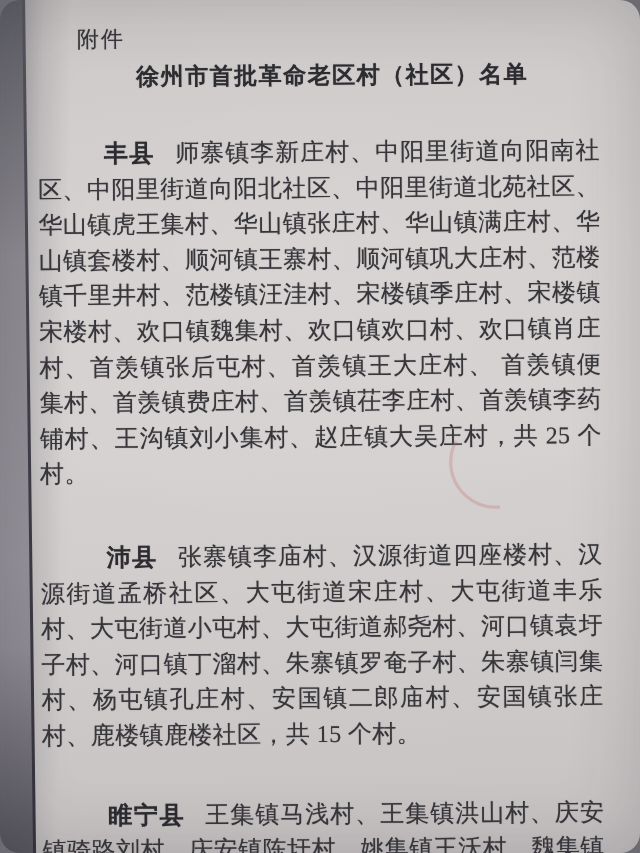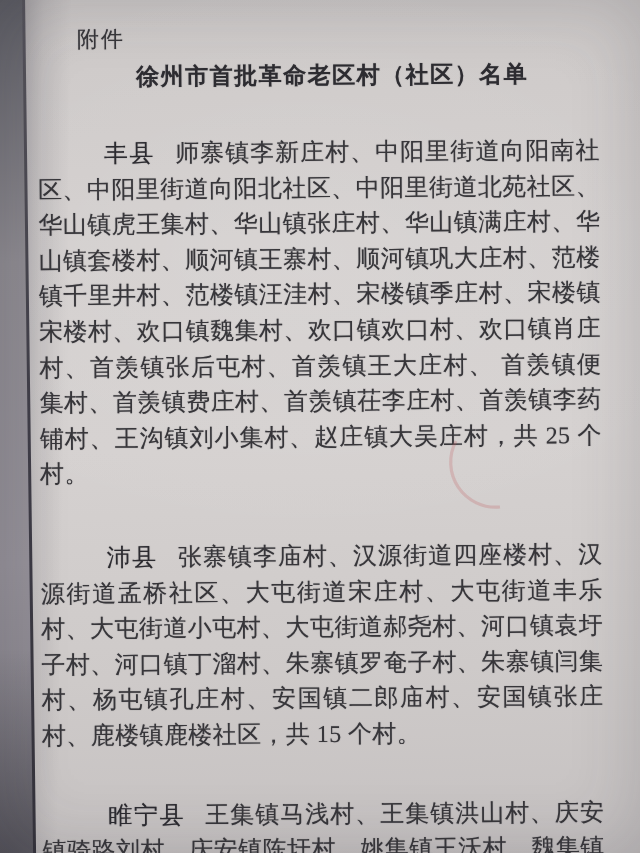--- a/index.html
+++ b/index.html
@@ -2,20 +2,21 @@
 <html><head>
 <meta charset="utf-8">
 <style>
   html, body { margin: 0; padding: 0; background: #6d6b72; }
   .stage {
     position: relative;
     width: 640px;
     height: 853px;
     overflow: hidden;
     font-family: "Liberation Serif", "DejaVu Serif", serif;
+    border-radius: 20px;
   }
   
   .backdrop {
     position: absolute;
     inset: 0;
     background:
       radial-gradient(90% 40% at 0% 100%, rgba(30,30,38,0.45), transparent 60%),
       linear-gradient(172deg, #5d5d64 0%, #8e8b91 28%, #959199 60%, #7b787f 100%);
   }
   
@@ -77,21 +78,21 @@
     line-height: 35.6px;
     letter-spacing: 0.4px;
     text-align: justify;
     text-justify: inter-character;
     text-indent: 66px;
   }
   .para-1 { margin-top: 44px; }
   .para-2 { margin-top: 48px; }
   .para-3 { margin-top: 44px; text-align-last: justify; }
   .county {
-    font-weight: normal;
+    font-weight: bold;
     letter-spacing: 1px;
     margin-right: 20px;
     color: #2c2b30;
   }
   
   .stamp-arc {
     position: absolute;
     left: 438px;
     top: 415px;
     width: 100px;

